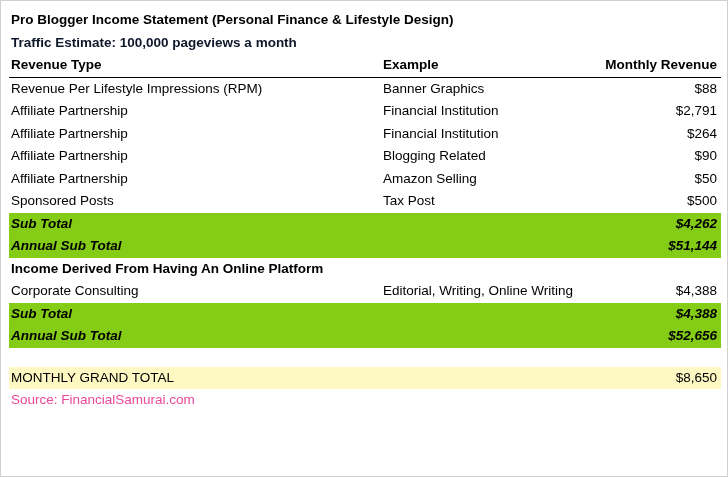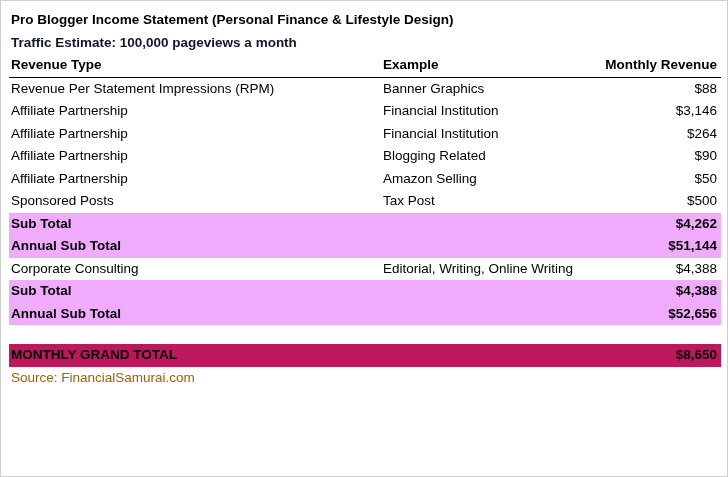--- a/index.html
+++ b/index.html
@@ -51,40 +51,41 @@
     padding-bottom: 12px;
   }
   .headrow td {
     font-weight: bold;
     font-size: 14px;
     border-bottom: 1px solid #000000;
     padding-bottom: 4px;
   }
   .amount { text-align: right; padding-right: 4px !important; margin-top: 32px; }
   .subtotal td {
-    background: #f0abfc;
+    background: #84cc16;
     font-weight: bold;
+    font-style: italic;
   }
   .grand td {
-    background: #be185d;
-    font-weight: bold;
+    background: #fef9c3;
+    font-weight: normal;
   }
   .section td {
     font-weight: bold;
     padding-top: 14px;
     padding-bottom: 6px;
   }
   .spacer td {
     height: 10px;
     padding: 0;
   }
   .source td {
     font-size: 13px;
     padding-top: 6px;
-    color: #a16207;
+    color: #ec4899;
   }
 </style>
 </head>
 <body>
 
 <div class="sheet">
   <table class="income">
     <colgroup>
       <col class="c-type">
       <col class="c-example">
@@ -97,28 +98,28 @@
       <tr class="traffic">
         <td colspan="3">Traffic Estimate: 100,000 pageviews a month</td>
       </tr>
       <tr class="headrow">
         <td>Revenue Type</td>
         <td>Example</td>
         <td class="amount">Monthly Revenue</td>
       </tr>
 
       <tr>
-        <td>Revenue Per Statement Impressions (RPM)</td>
+        <td>Revenue Per Lifestyle Impressions (RPM)</td>
         <td>Banner Graphics</td>
         <td class="amount">$88</td>
       </tr>
       <tr>
         <td>Affiliate Partnership</td>
         <td>Financial Institution</td>
-        <td class="amount">$3,146</td>
+        <td class="amount">$2,791</td>
       </tr>
       <tr>
         <td>Affiliate Partnership</td>
         <td>Financial Institution</td>
         <td class="amount">$264</td>
       </tr>
       <tr>
         <td>Affiliate Partnership</td>
         <td>Blogging Related</td>
         <td class="amount">$90</td>
@@ -138,20 +139,23 @@
         <td>Sub Total</td>
         <td></td>
         <td class="amount">$4,262</td>
       </tr>
       <tr class="subtotal">
         <td>Annual Sub Total</td>
         <td></td>
         <td class="amount">$51,144</td>
       </tr>
 
+      <tr class="section">
+        <td colspan="3">Income Derived From Having An Online Platform</td>
+      </tr>
 
       <tr>
         <td>Corporate Consulting</td>
         <td>Editorial, Writing, Online Writing</td>
         <td class="amount">$4,388</td>
       </tr>
       <tr class="subtotal">
         <td>Sub Total</td>
         <td></td>
         <td class="amount">$4,388</td>

